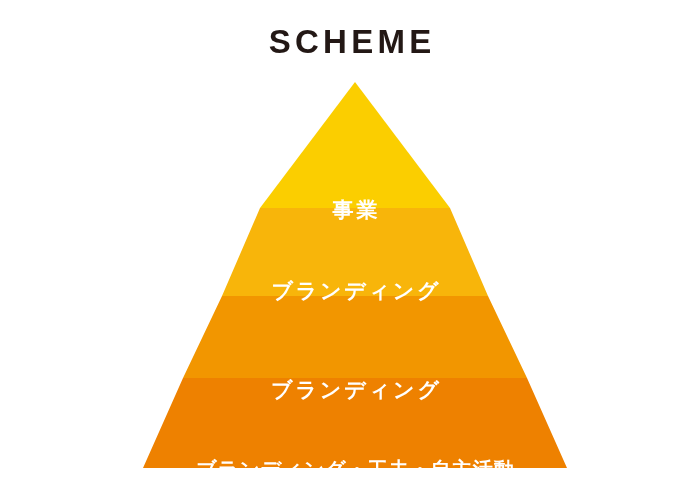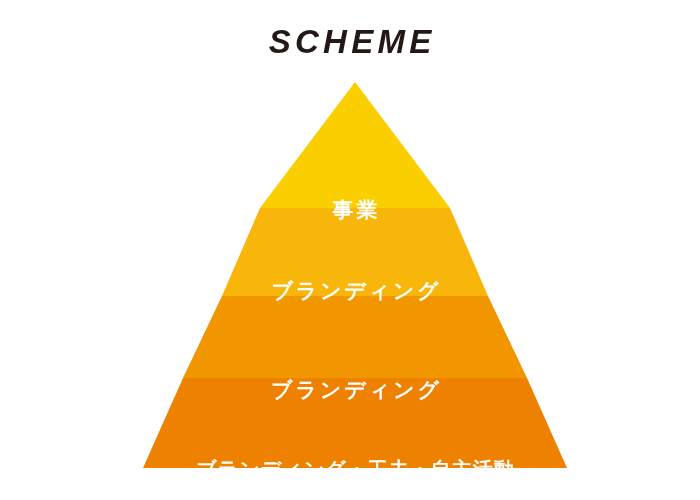--- a/index.html
+++ b/index.html
@@ -27,21 +27,20 @@
     left: 0;
     width: 700px;
     text-align: center;
     font-size: 33px;
     font-weight: 700;
     letter-spacing: 0.13em;
     text-indent: 0.13em;
     color: #231815;
     line-height: 1.2;
     white-space: pre;
-    font-style: italic;
   }
   #pyramid-wrap {
     position: absolute;
     left: 5px;
     top: 0;
     width: 700px;
     height: 500px;
   }
   #pyramid-svg {
     display: block;

